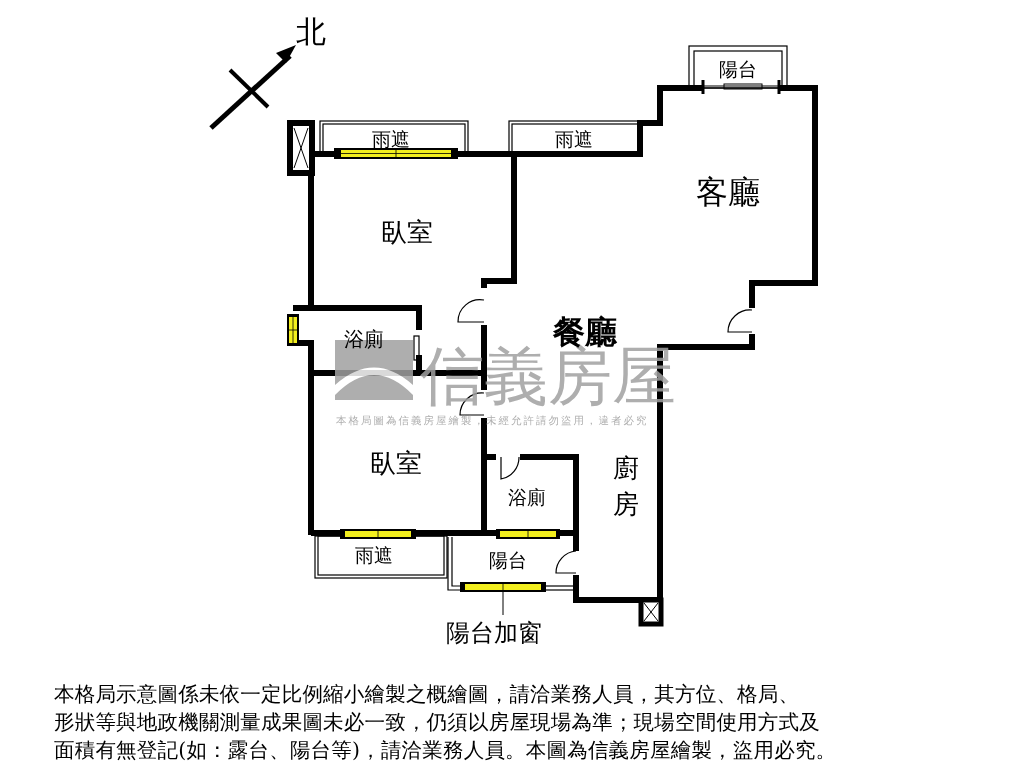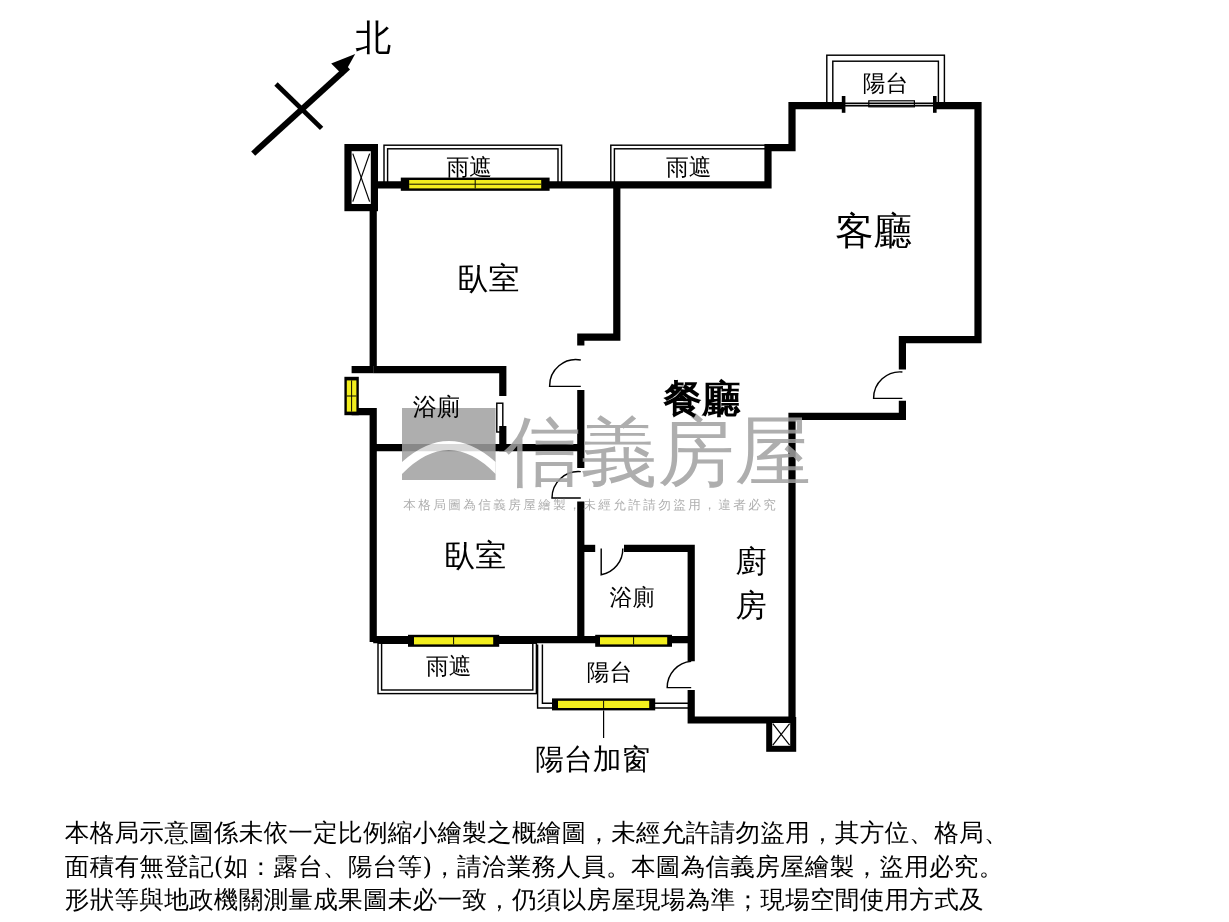--- a/index.html
+++ b/index.html
@@ -160,16 +160,16 @@
 
   <text class="lbl" x="372" y="146" font-size="19">雨遮</text>
   <text class="lbl" x="555" y="146" font-size="19">雨遮</text>
   <text class="lbl" x="355" y="562" font-size="19">雨遮</text>
   <text class="lbl" x="719" y="76" font-size="19">陽台</text>
   <text class="lbl" x="489" y="567" font-size="19">陽台</text>
   <text class="lbl" x="446" y="641" font-size="24">陽台加窗</text>
 </svg>
 
 <div id="disclaimer">
-  <div>本格局示意圖係未依一定比例縮小繪製之概繪圖，未經允許請勿盜用，其方位、格局、</div>
+  <div>本格局示意圖係未依一定比例縮小繪製之概繪圖，請洽業務人員，其方位、格局、</div>
+  <div>形狀等與地政機關測量成果圖未必一致，仍須以房屋現場為準；現場空間使用方式及</div>
   <div>面積有無登記(如：露台、陽台等)，請洽業務人員。本圖為信義房屋繪製，盜用必究。</div>
-  <div>形狀等與地政機關測量成果圖未必一致，仍須以房屋現場為準；現場空間使用方式及</div>
 </div>
 
 </body></html>

